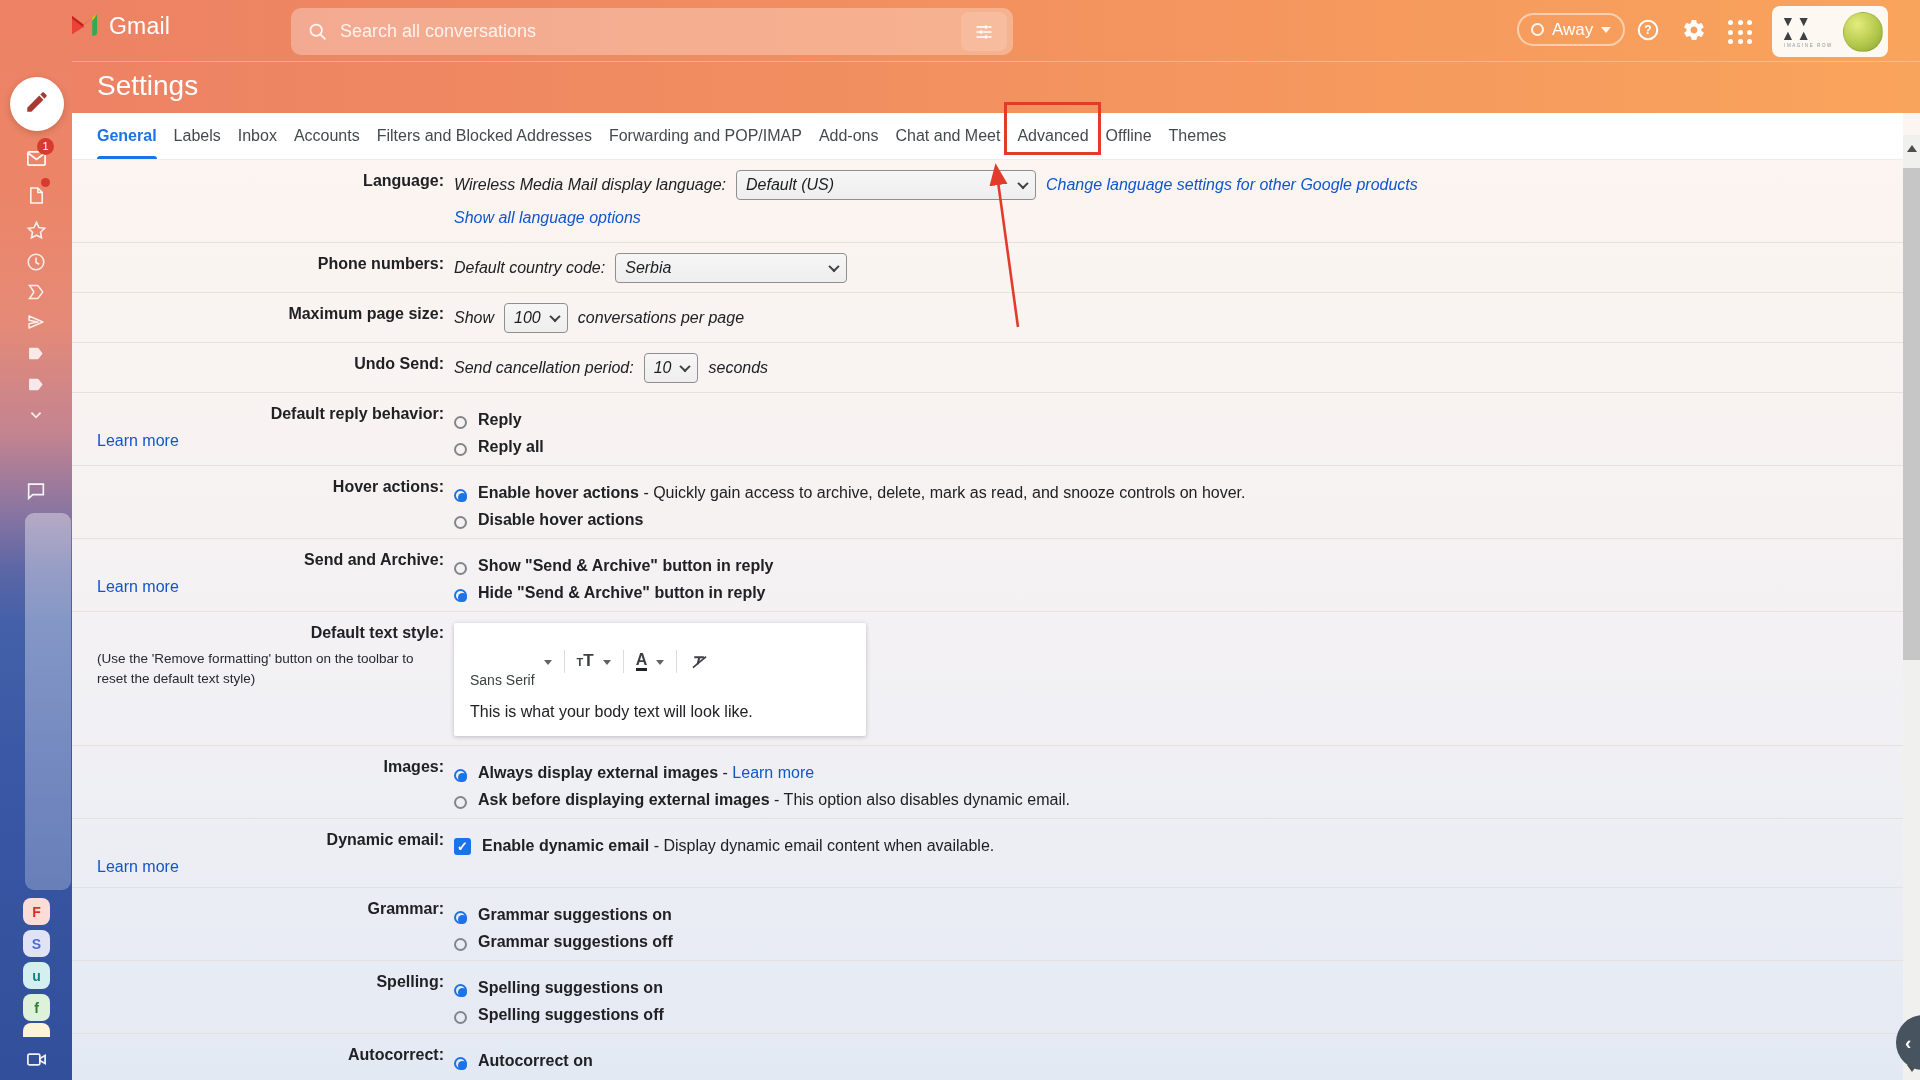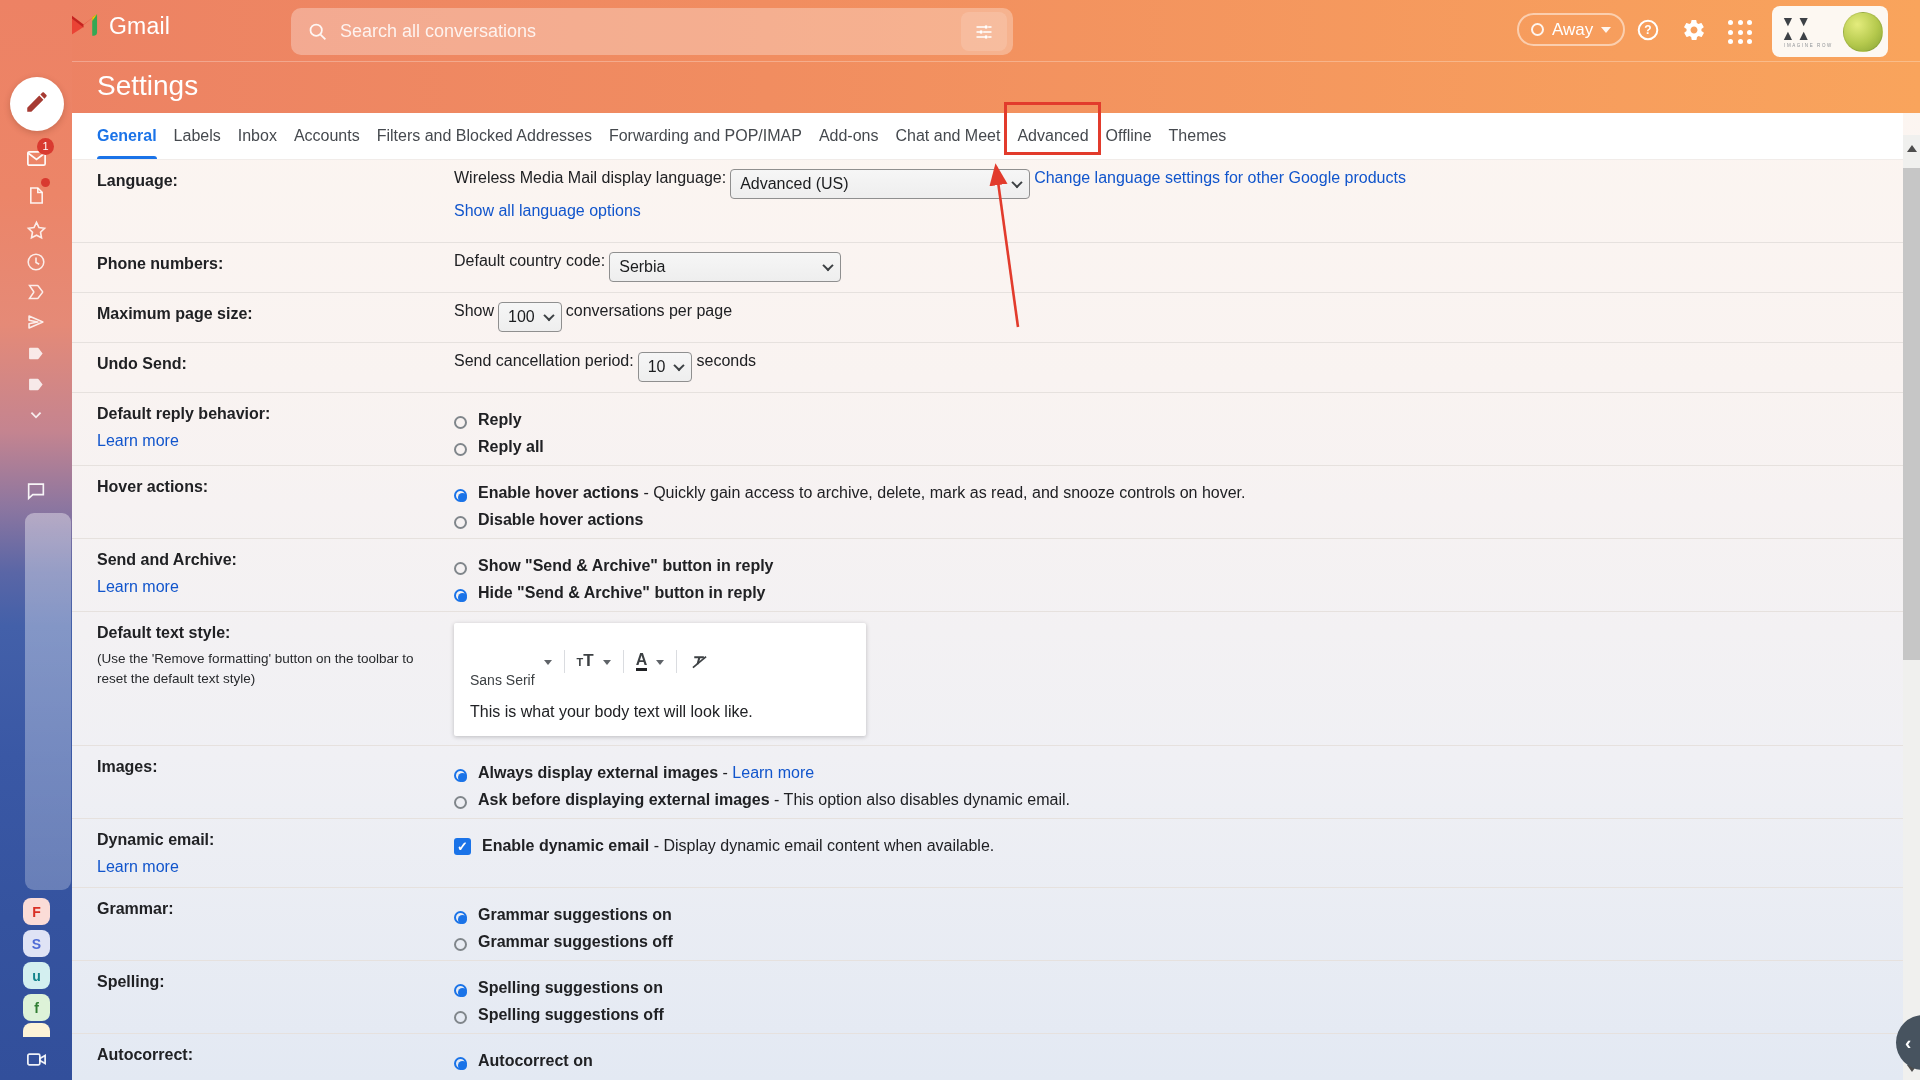--- a/index.html
+++ b/index.html
@@ -46,25 +46,25 @@
   .tab { position:relative; display:flex; align-items:center; font-size:16px; color:#45494e; cursor:pointer; white-space:nowrap; }
   .tab.active { color:#1a73e8; font-weight:bold; }
   .tab.active::after { content:""; position:absolute; left:0; right:0; bottom:0; height:3px; background:#1a73e8; border-radius:3px 3px 0 0; }
   .hl-box { position:absolute; left:-13px; right:-12px; top:-11px; bottom:4px; border:3px solid #e23b2c; z-index:5; pointer-events:none; }
 
   
   .content { position:absolute; left:72px; top:160px; width:1831px; bottom:0; z-index:1; }
   .row { display:flex; padding:9px 24px 9px 25px; border-bottom:1px solid #e6e1de; }
   .lcol { width:357px; flex:none; padding-right:10px; }
   .ccol { flex:1; min-width:0; }
-  .lbl { font-weight:bold; font-size:16px; color:#202124; line-height:24px; display:block; }
+  .lbl { font-weight:bold; font-size:16px; color:#202124; line-height:24px; display:block;text-align:right; }
   .note { font-size:13.5px; color:#27292c; line-height:20px; margin-top:4px; display:block; }
   a.lnk { color:#1155cc; text-decoration:none; font-size:16px; cursor:pointer; }
   .llink { display:inline-block; margin-top:4px; line-height:22px; }
-  .fline { display:flex; gap:4px; min-height:31px; font-size:16px; color:#202124; flex-wrap:nowrap; }
+  .fline { display:flex; align-items:center; gap:10px; min-height:31px; font-size:16px; color:#202124; flex-wrap:nowrap;font-style:italic; }
   .fline + .fline { margin-top:2px; }
   .opt { display:flex; align-items:flex-end; gap:11px; min-height:27px; font-size:16px; color:#202124; }
   .opt b { font-weight:bold; }
   .plain { font-weight:normal; }
   .radio { width:13px; height:13px; border:2.5px solid #80868b; border-radius:50%; flex:none; position:relative; cursor:pointer; }
   .radio.sel { border-color:#1a73e8; }
   .radio.sel::after { content:""; position:absolute; left:2px; top:2px; width:9px; height:9px; background:#1a73e8; border-radius:50%; }
   .cbox { width:17px; height:17px; background:#1a73e8; border-radius:3px; color:#fff; font-size:13px; font-weight:bold; line-height:17px; text-align:center; flex:none; cursor:pointer; }
   .select { display:inline-flex; align-items:center; justify-content:space-between; height:30px; background:linear-gradient(#f6f6f6,#eee); border:1px solid #8f8f8f; border-radius:4px; padding:0 8px 0 9px; font-size:16px; color:#1b1d1f; cursor:pointer; flex:none; }
   .chev { width:8px; height:8px; border-right:2px solid #3c4043; border-bottom:2px solid #3c4043; transform:rotate(45deg) translate(-1px,-1px); margin-left:10px; flex:none; }
@@ -327,21 +327,21 @@
   <div class="content">
 
     <div class="row">
       <div class="lcol">
           <span class="lbl">Language:</span>
         </div>
       <div class="ccol">
         <div class="fline">
           <span>Wireless Media Mail display language:</span>
           <span class="select" style="width:300px">
-              <span>Advanced (US)</span>
+              <span>Default (US)</span>
               <span class="chev"></span>
             </span>
           <a class="lnk">Change language settings for other Google products</a>
         </div>
         <div class="fline">
             <a class="lnk">Show all language options</a>
           </div>
       </div>
     </div>
 

